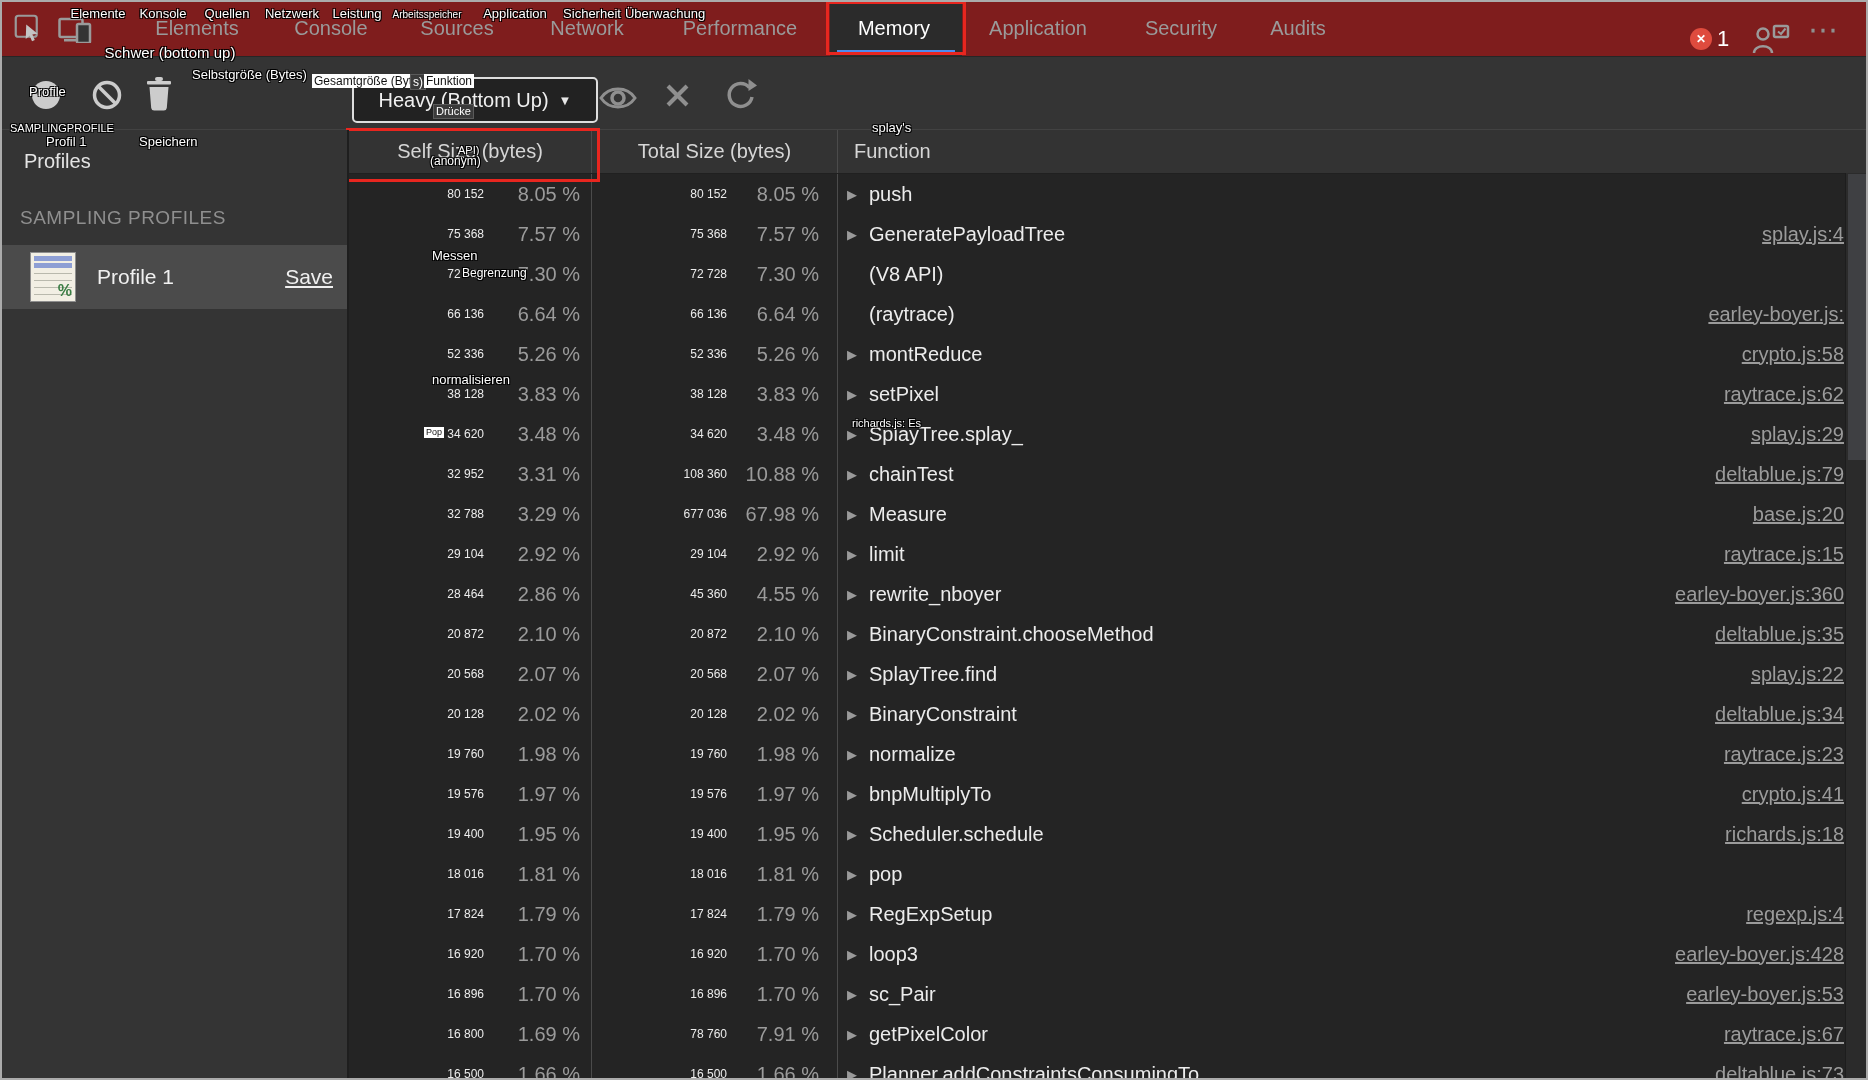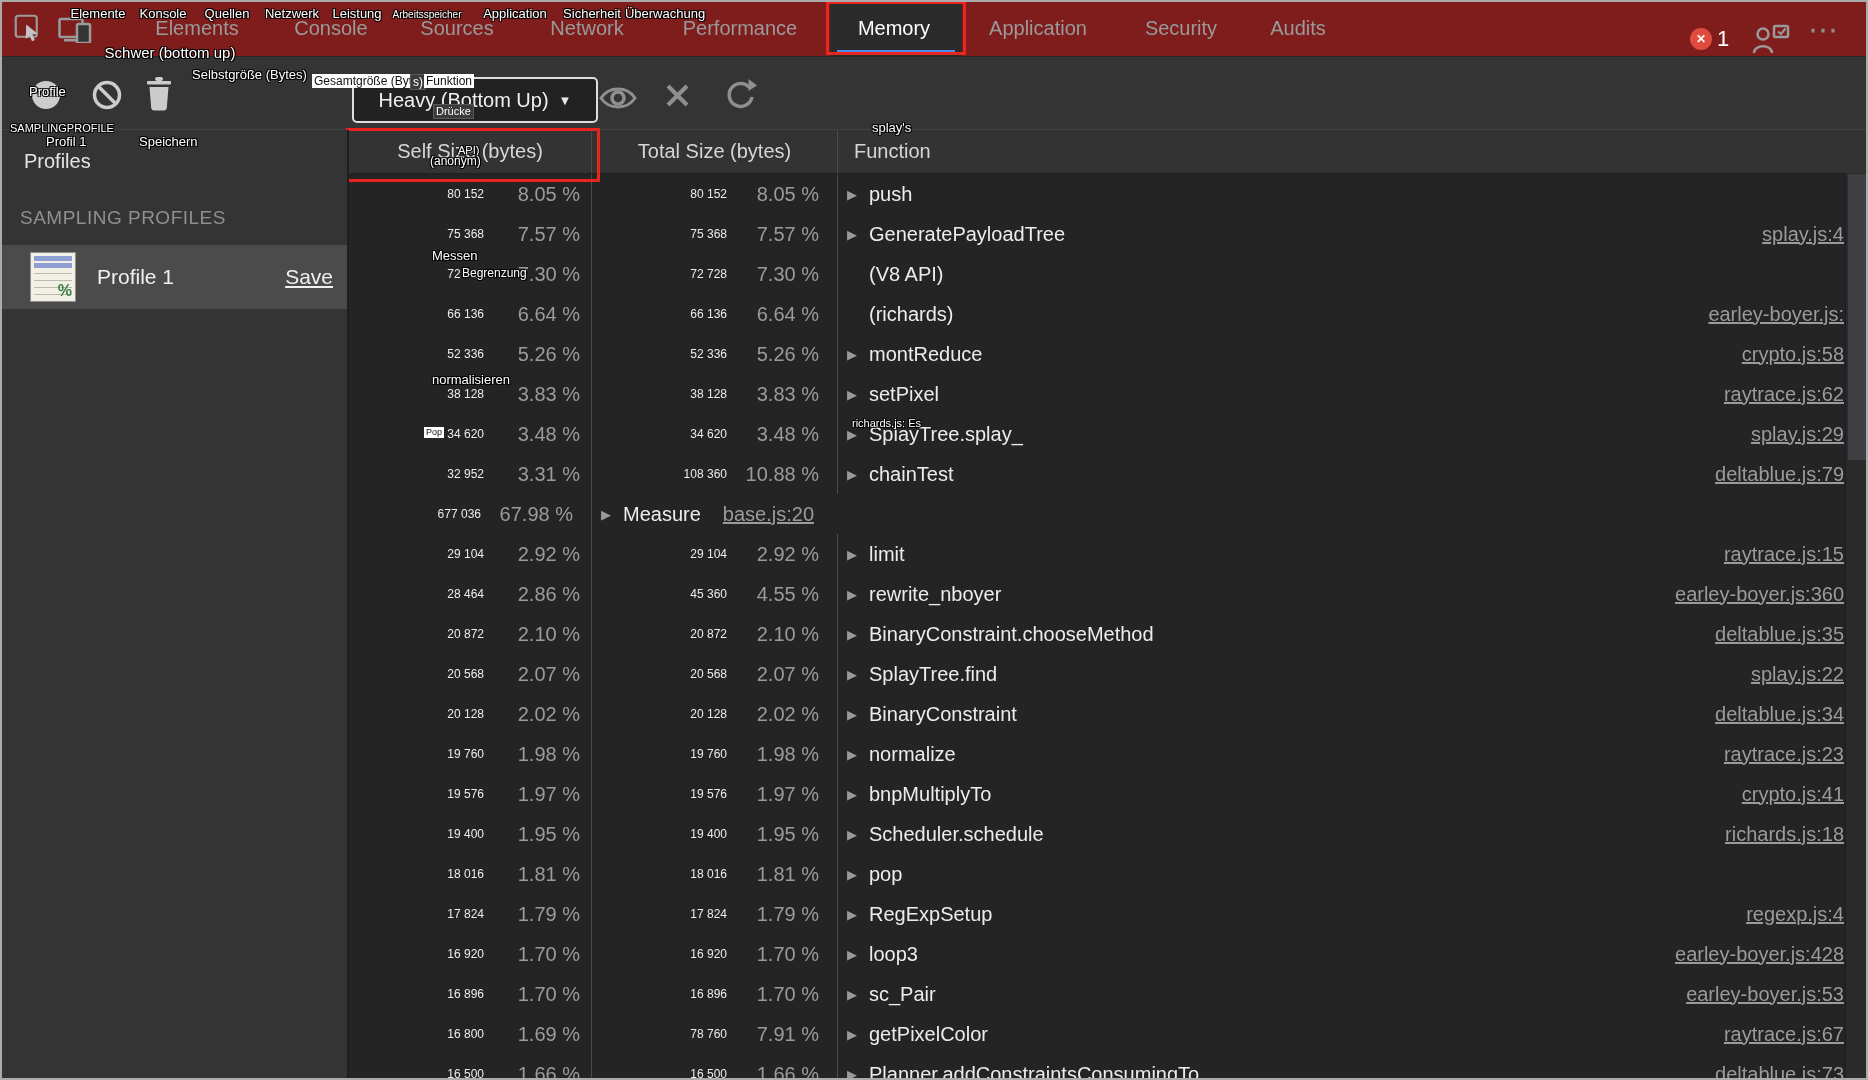--- a/index.html
+++ b/index.html
@@ -237,21 +237,21 @@
           <div class="cell c1">
             <span class="num">66 136</span>
             <span class="pct">6.64 %</span>
           </div>
           <div class="cell c2">
             <span class="num">66 136</span>
             <span class="pct">6.64 %</span>
           </div>
           <div class="cell c3">
             <span class="tri" style="visibility: hidden;">▶</span>
-            <span class="fn">(richards)</span>
+            <span class="fn">(raytrace)</span>
             <span class="link">earley-boyer.js:</span>
           </div>
         </div>
         <div class="trow">
           <div class="cell c1">
             <span class="num">52 336</span>
             <span class="pct">5.26 %</span>
           </div>
           <div class="cell c2">
             <span class="num">52 336</span>
@@ -302,20 +302,24 @@
             <span class="num">108 360</span>
             <span class="pct">10.88 %</span>
           </div>
           <div class="cell c3">
             <span class="tri">▶</span>
             <span class="fn">chainTest</span>
             <span class="link">deltablue.js:79</span>
           </div>
         </div>
         <div class="trow">
+          <div class="cell c1">
+            <span class="num">32 788</span>
+            <span class="pct">3.29 %</span>
+          </div>
           <div class="cell c2">
             <span class="num">677 036</span>
             <span class="pct">67.98 %</span>
           </div>
           <div class="cell c3">
             <span class="tri">▶</span>
             <span class="fn">Measure</span>
             <span class="link">base.js:20</span>
           </div>
         </div>

